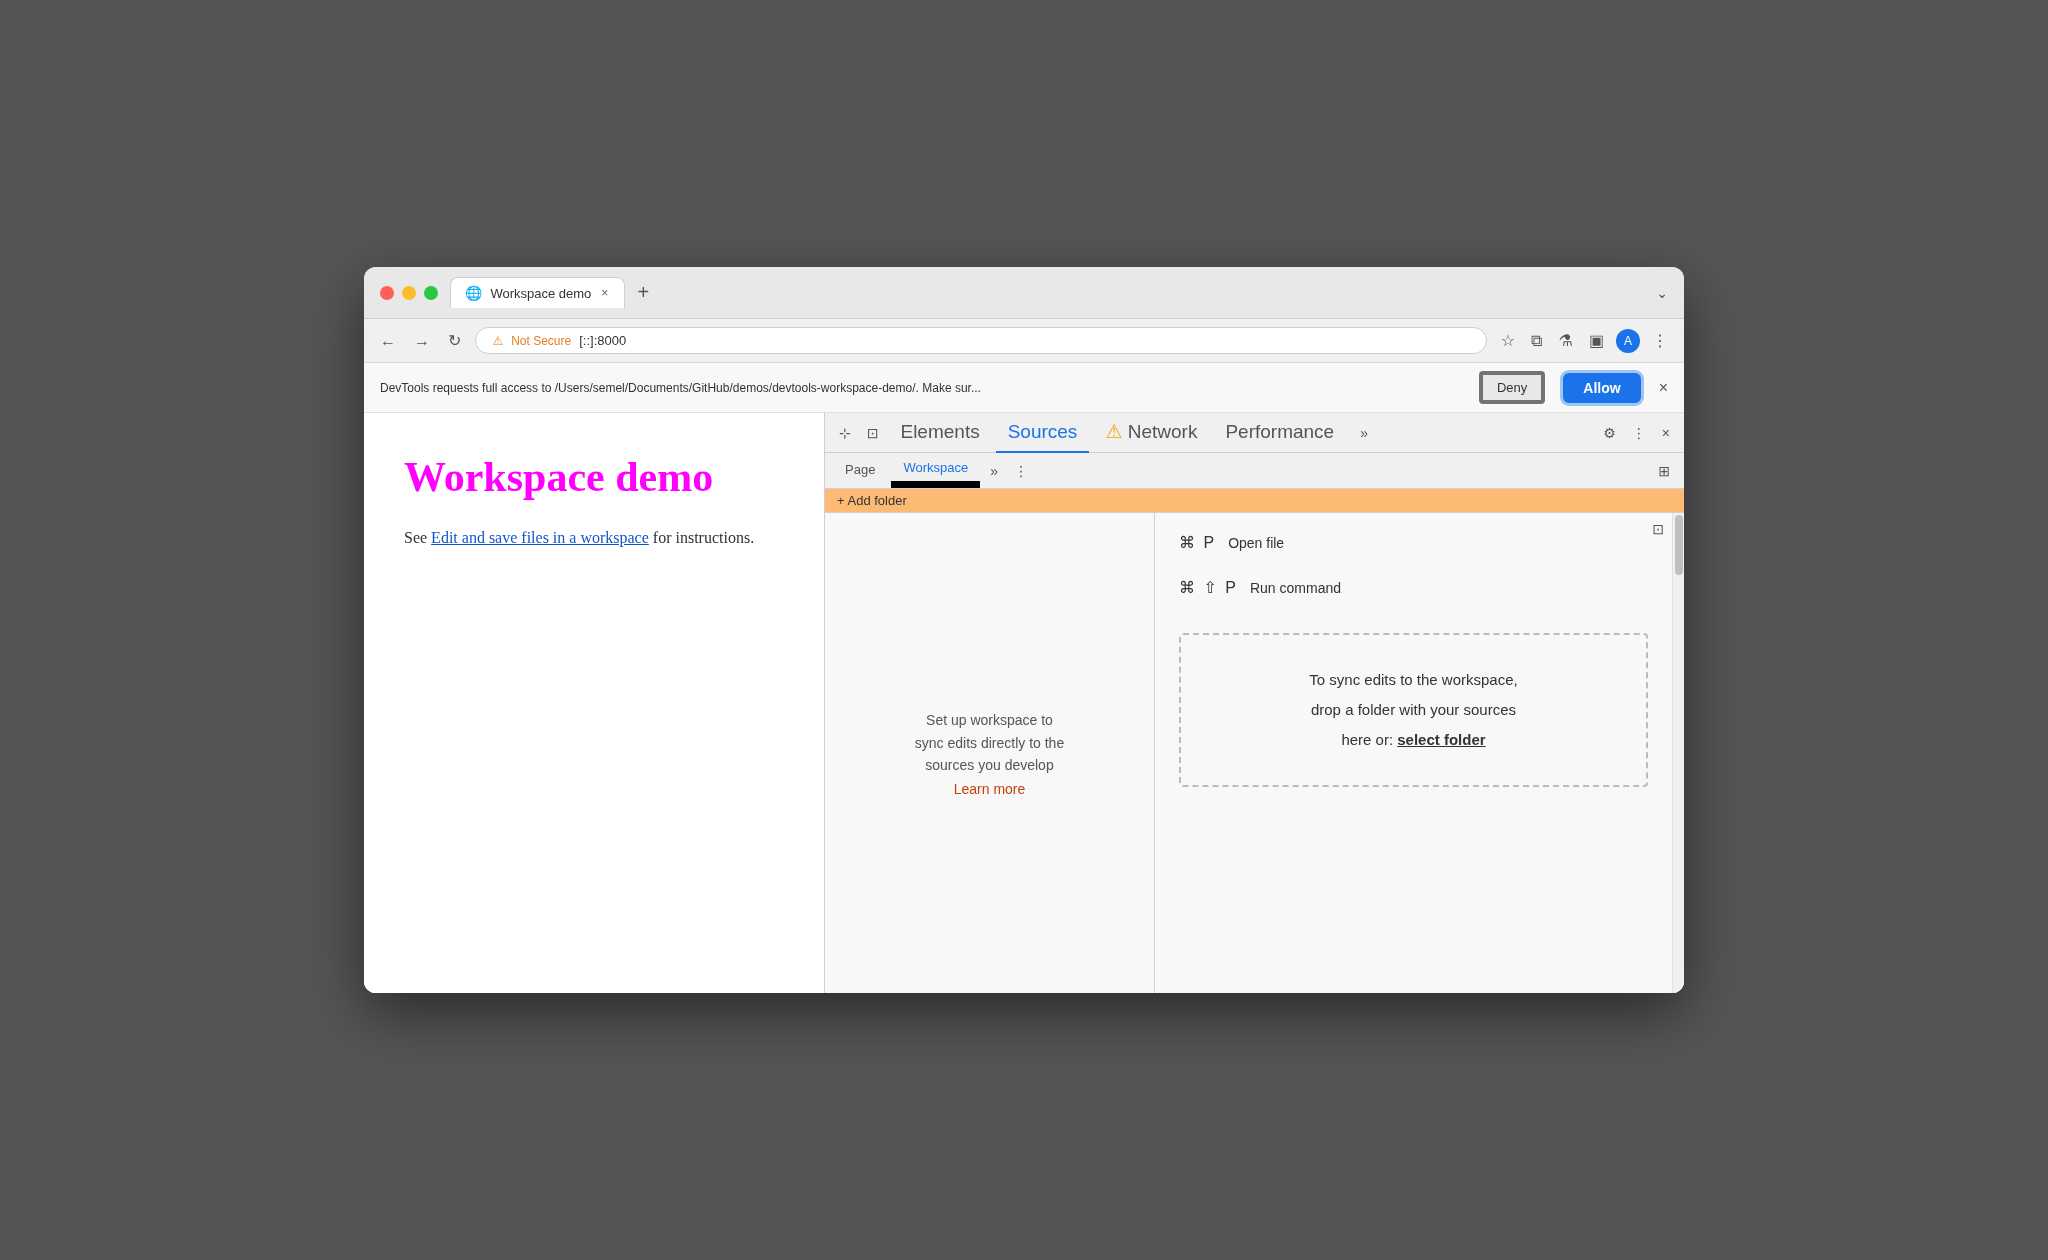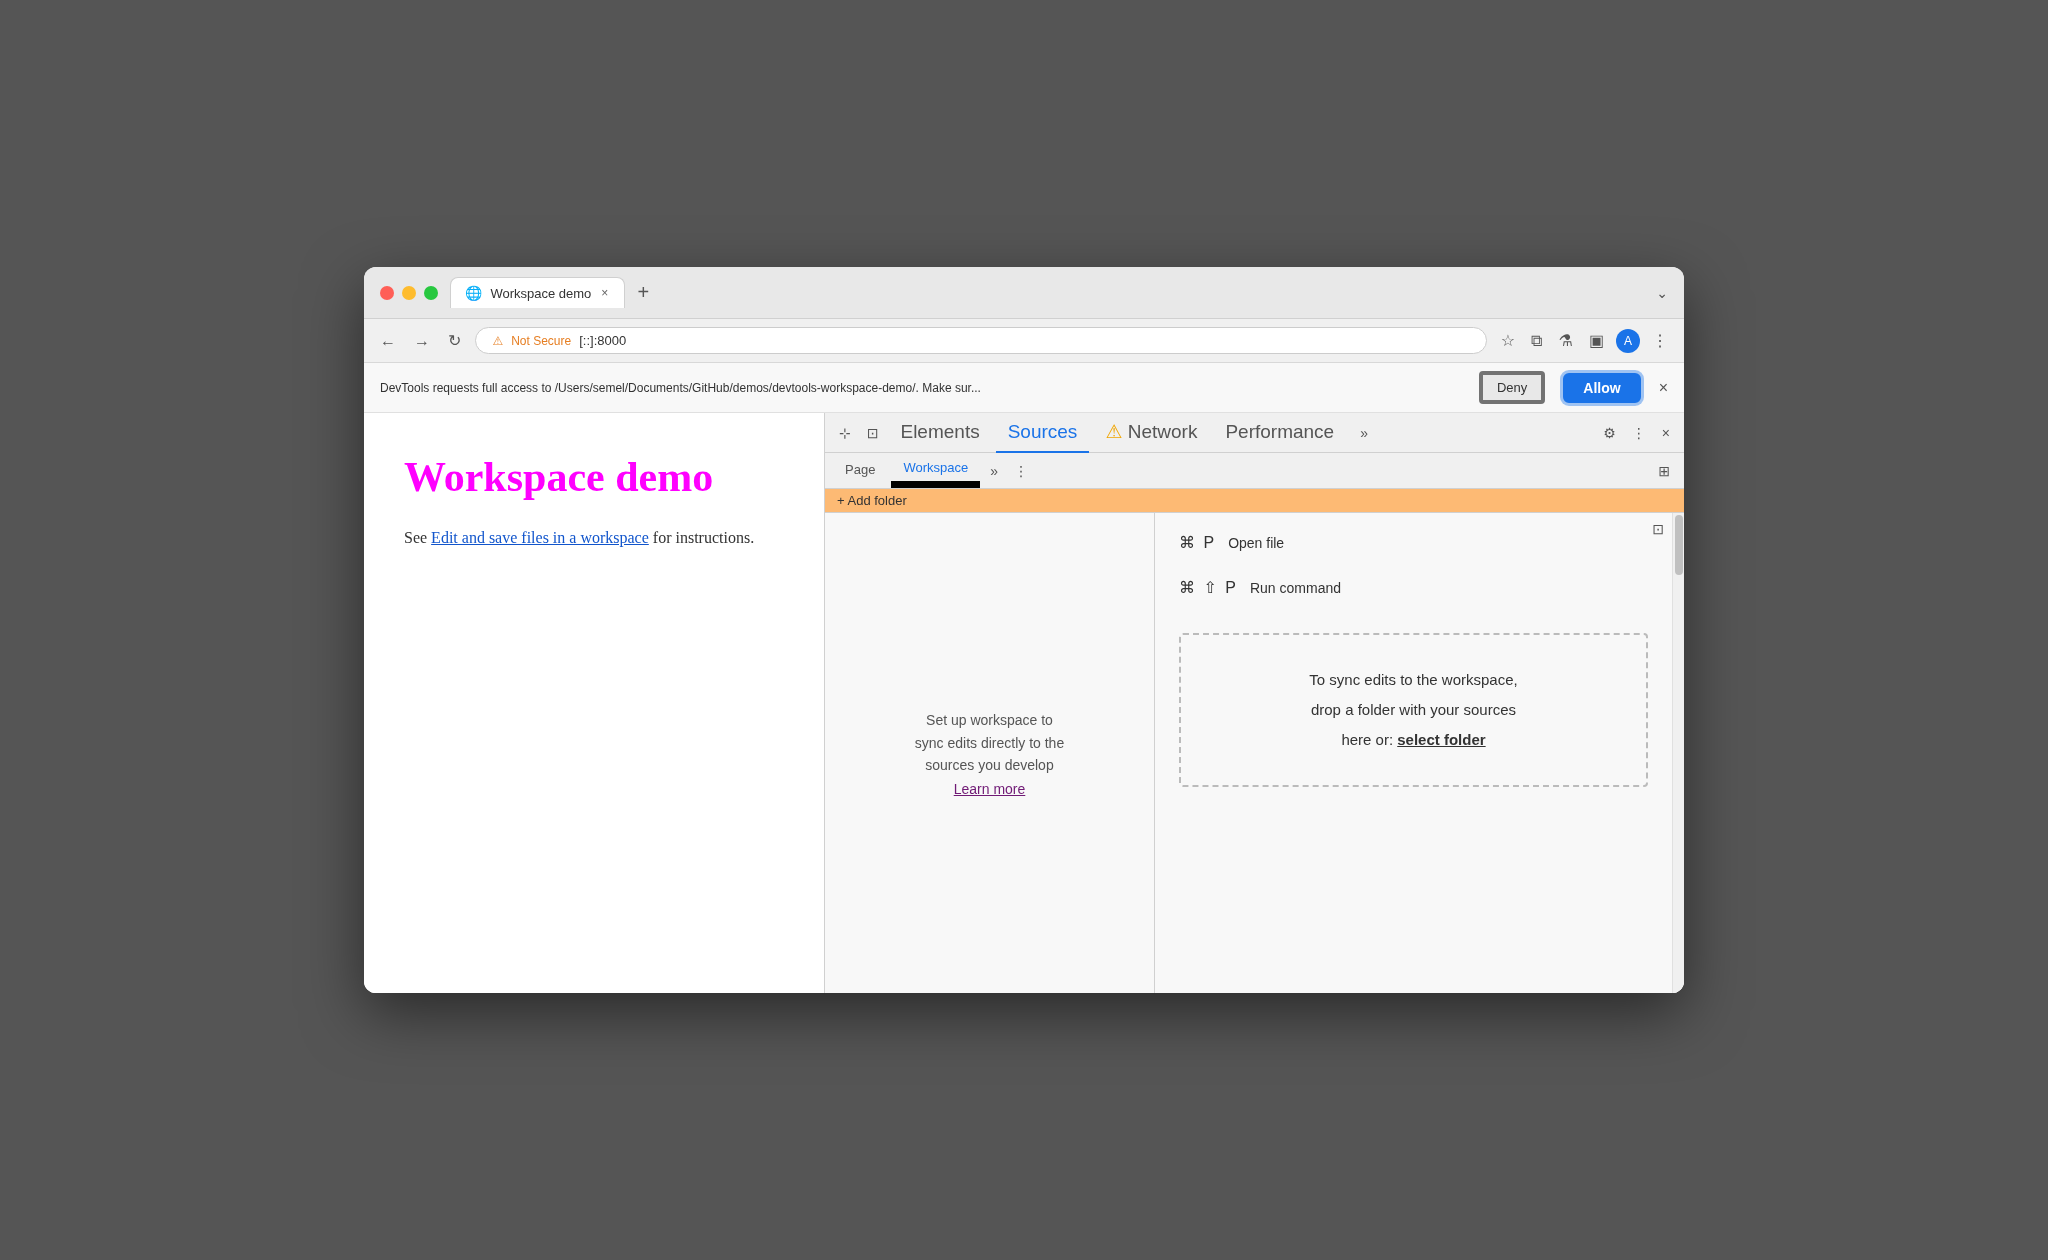--- a/index.html
+++ b/index.html
@@ -302,22 +302,21 @@
       text-align: center;
       padding: 20px;
       gap: 4px;
     }
     .workspace-hint {
       font-size: 14px;
       color: #555;
       line-height: 1.6;
     }
     .learn-more-link {
-      color: #701a75;
-      text-decoration: underline;
+      color: #c2410c;
       font-size: 14px;
       cursor: pointer;
     }
     .devtools-right {
       flex: 1;
       padding: 20px 24px;
       display: flex;
       flex-direction: column;
       gap: 16px;
       position: relative;

